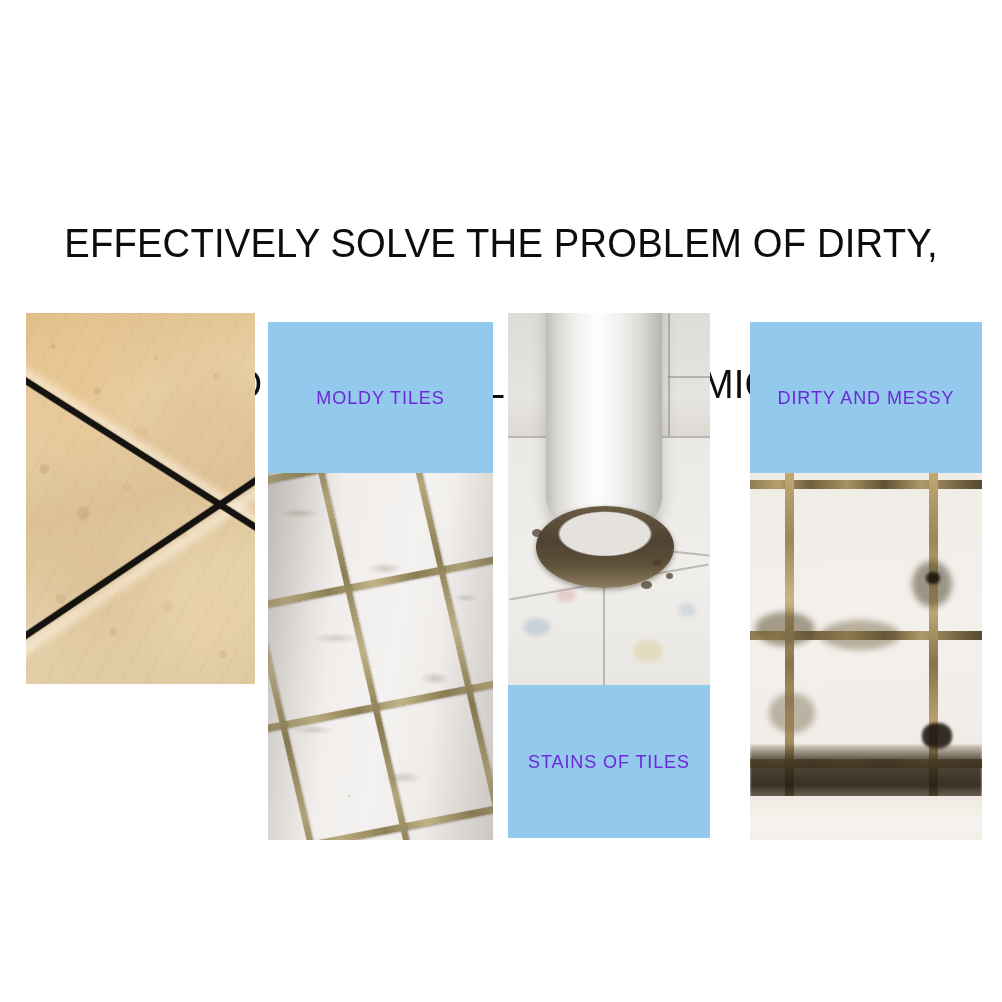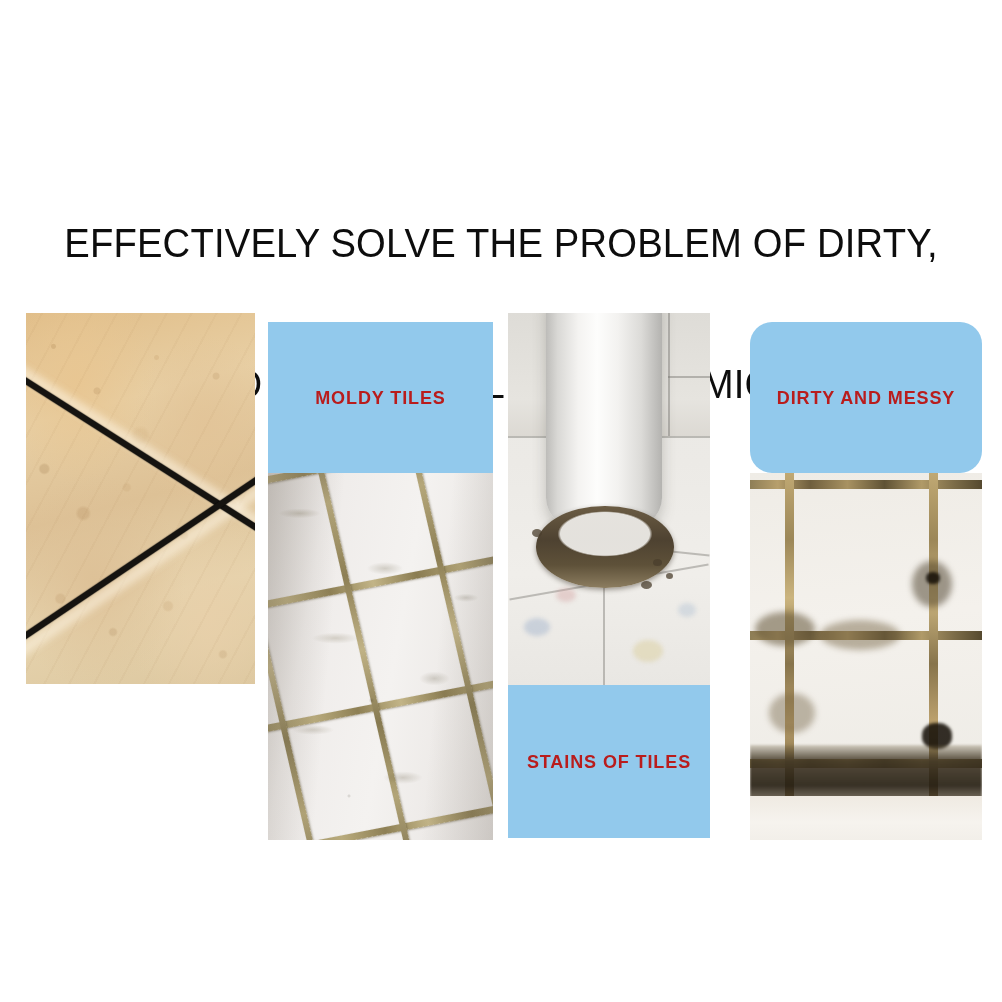--- a/index.html
+++ b/index.html
@@ -52,23 +52,23 @@
 
   .label-block {
     background: #92c9ec;
     flex: none;
     display: flex;
     align-items: center;
     justify-content: center;
     text-align: center;
   }
   .label-block .label-text {
-    color: #b91c1c;
+    color: #6d28d9;
     font-size: 18px;
-    font-weight: bold;
+    font-weight: normal;
     letter-spacing: 0.9px;
     line-height: 26px;
     white-space: pre-line;
     display: block;
   }
 
   
   .p1-base {
     position: absolute;
     inset: 0;
@@ -370,21 +370,21 @@
     <div class="p3-grime-spot" style="left:12%; top:58%; width:10px; height:8px;"></div>
   </div>
 
   <div class="label-block" style="height:153px;">
     <span class="label-text">STAINS OF TILES</span>
   </div>
 </div>
 
 <div class="panel label-top" style="left:750px; top:322px; width:232px; height:518px;">
 
-  <div class="label-block" style="height:151px;border-radius:22px;">
+  <div class="label-block" style="height:151px;">
     <span class="label-text">DIRTY AND MESSY</span>
   </div>
 
   <div class="photo" style="height:367px;">
     <div class="p4-base"></div>
     <div class="p4-h" style="top:2%;"></div>
     <div class="p4-h" style="top:43%;"></div>
     <div class="p4-h" style="top:78%;"></div>
     <div class="p4-v" style="left:15%;"></div>
     <div class="p4-v" style="left:77%;"></div>

